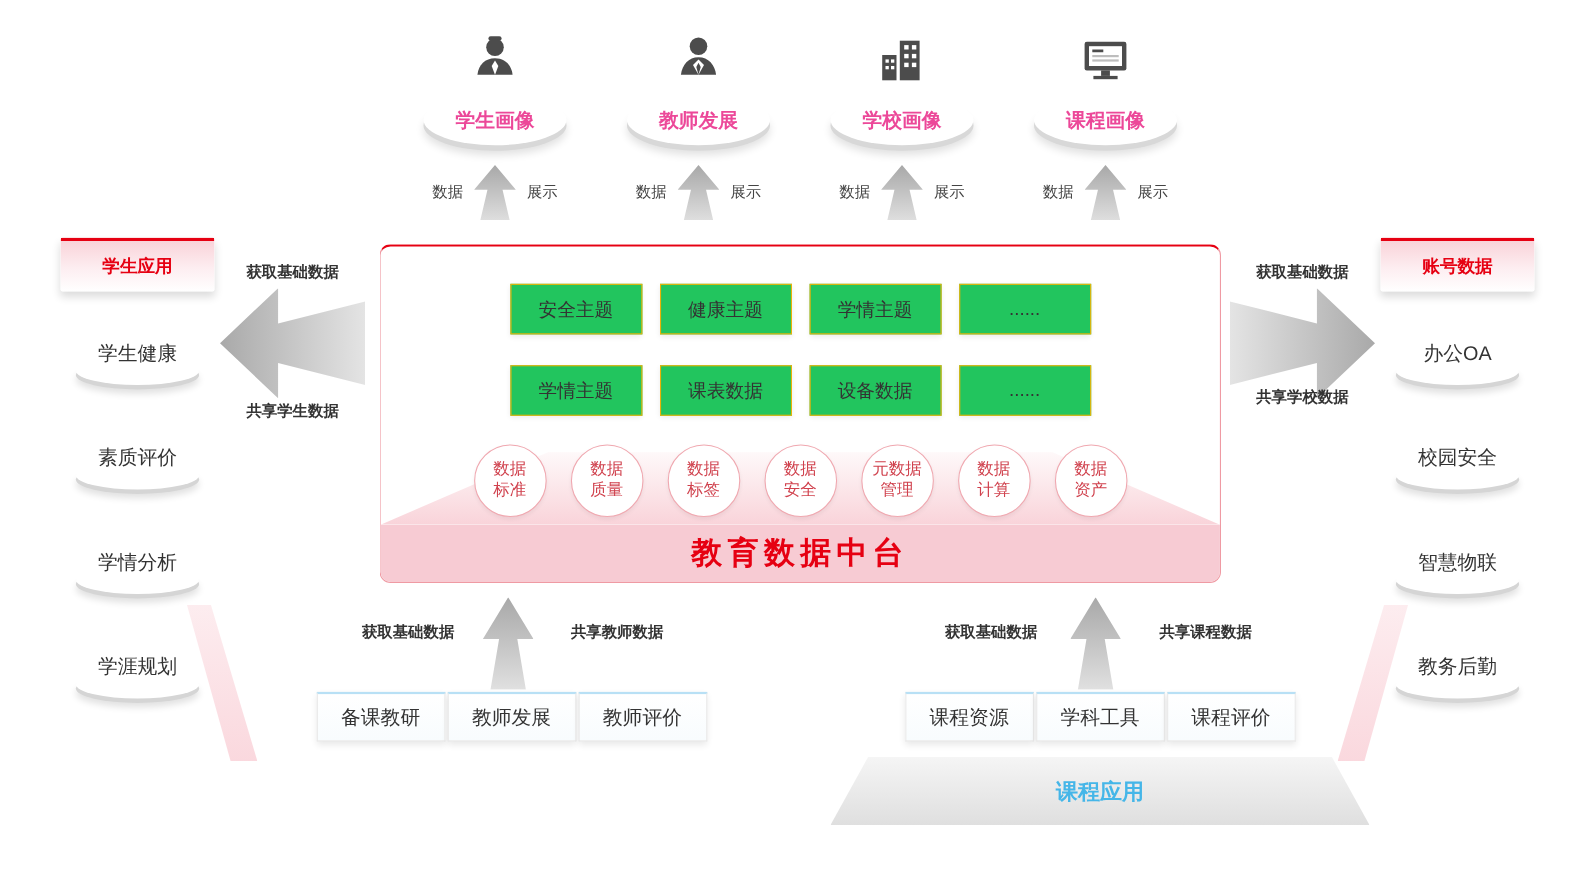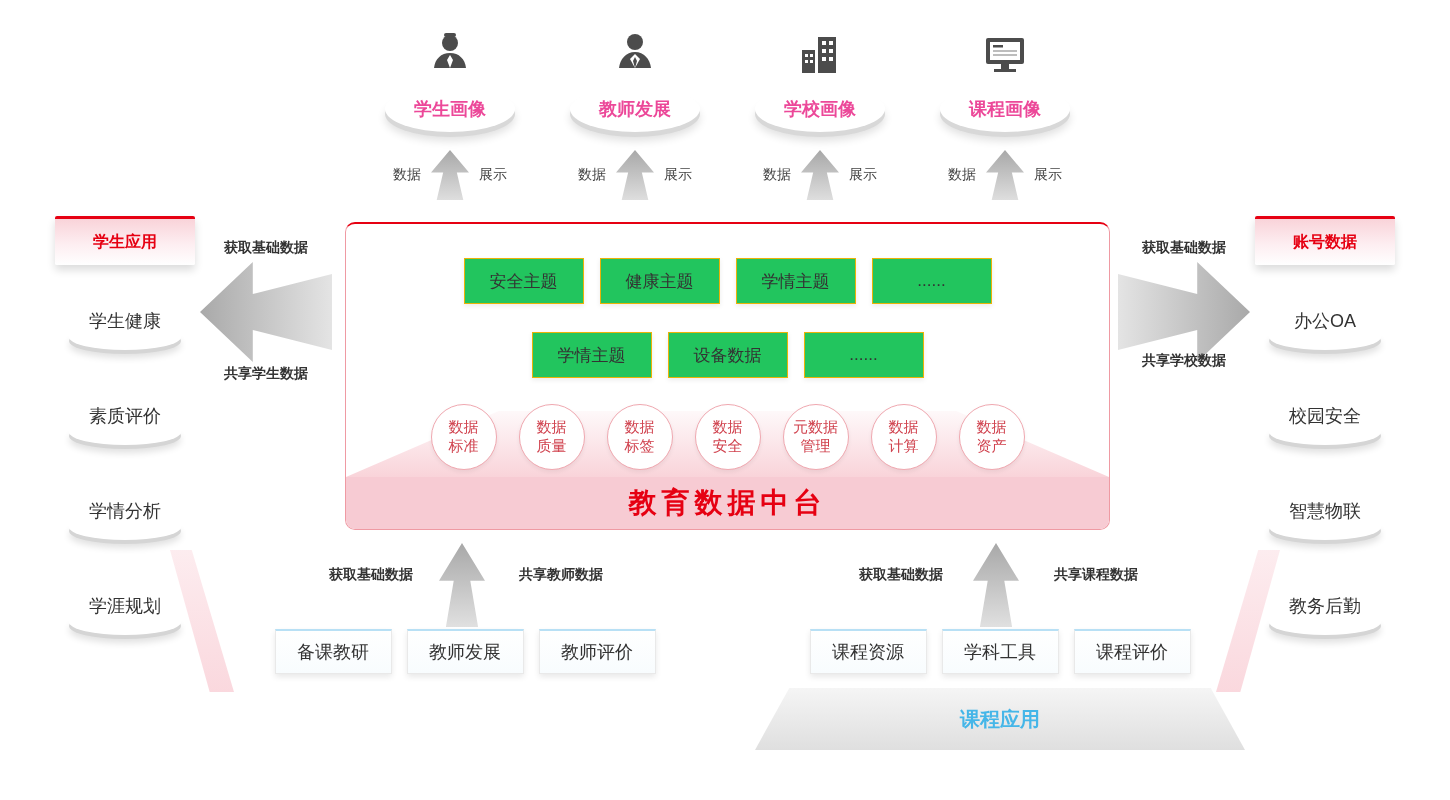--- a/index.html
+++ b/index.html
@@ -65,21 +65,21 @@
             background:linear-gradient(to bottom,rgba(250,214,220,.45),rgba(250,214,220,.95));}
   .sliver.r{left:1216px;clip-path:polygon(66% 0,100% 0,38% 100%,0 100%);
             background:linear-gradient(to bottom,rgba(250,214,220,.45),rgba(250,214,220,.95));}
 
   
   .platform{position:absolute;top:688px;width:490px;height:62px;
             clip-path:polygon(7% 0,93% 0,100% 100%,0 100%);
             background:linear-gradient(to bottom,#f5f5f5,#dfdfdf);
             display:flex;align-items:center;justify-content:center;
             font-size:20px;font-weight:bold;color:#45b6e8;}
-  .brow{position:absolute;top:629px;width:490px;display:flex;justify-content:center;gap:15px;}
+  .brow{position:absolute;top:629px;width:490px;display:flex;justify-content:center;gap:2px;}
   .bbox{width:115px;height:42px;display:flex;align-items:center;justify-content:center;
         background:linear-gradient(#ffffff,#f8fcfe);border:1px solid #e9e9e9;border-top:2px solid #b8e0f5;
         box-shadow:0 3px 6px rgba(0,0,0,.09);font-size:18px;color:#333;}
   .bup{position:absolute;width:46px;height:84px;top:543px;
        background:linear-gradient(to top,#e0e0e0,#a8a8a8);
        clip-path:polygon(50% 0,100% 45%,68% 45%,85% 100%,15% 100%,32% 45%,0 45%);}
 </style>
 </head>
 <body>
 
@@ -174,20 +174,21 @@
 
   <div class="center-box">
     <div class="crow r1">
       <div class="cbox">安全主题</div>
       <div class="cbox">健康主题</div>
       <div class="cbox">学情主题</div>
       <div class="cbox">......</div>
     </div>
     <div class="crow r2">
       <div class="cbox">学情主题</div>
+      <div class="cbox">课表数据</div>
       <div class="cbox">设备数据</div>
       <div class="cbox">......</div>
     </div>
     <div class="circles">
       <div class="cap">数据
 标准</div>
       <div class="cap">数据
 质量</div>
       <div class="cap">数据
 标签</div>

